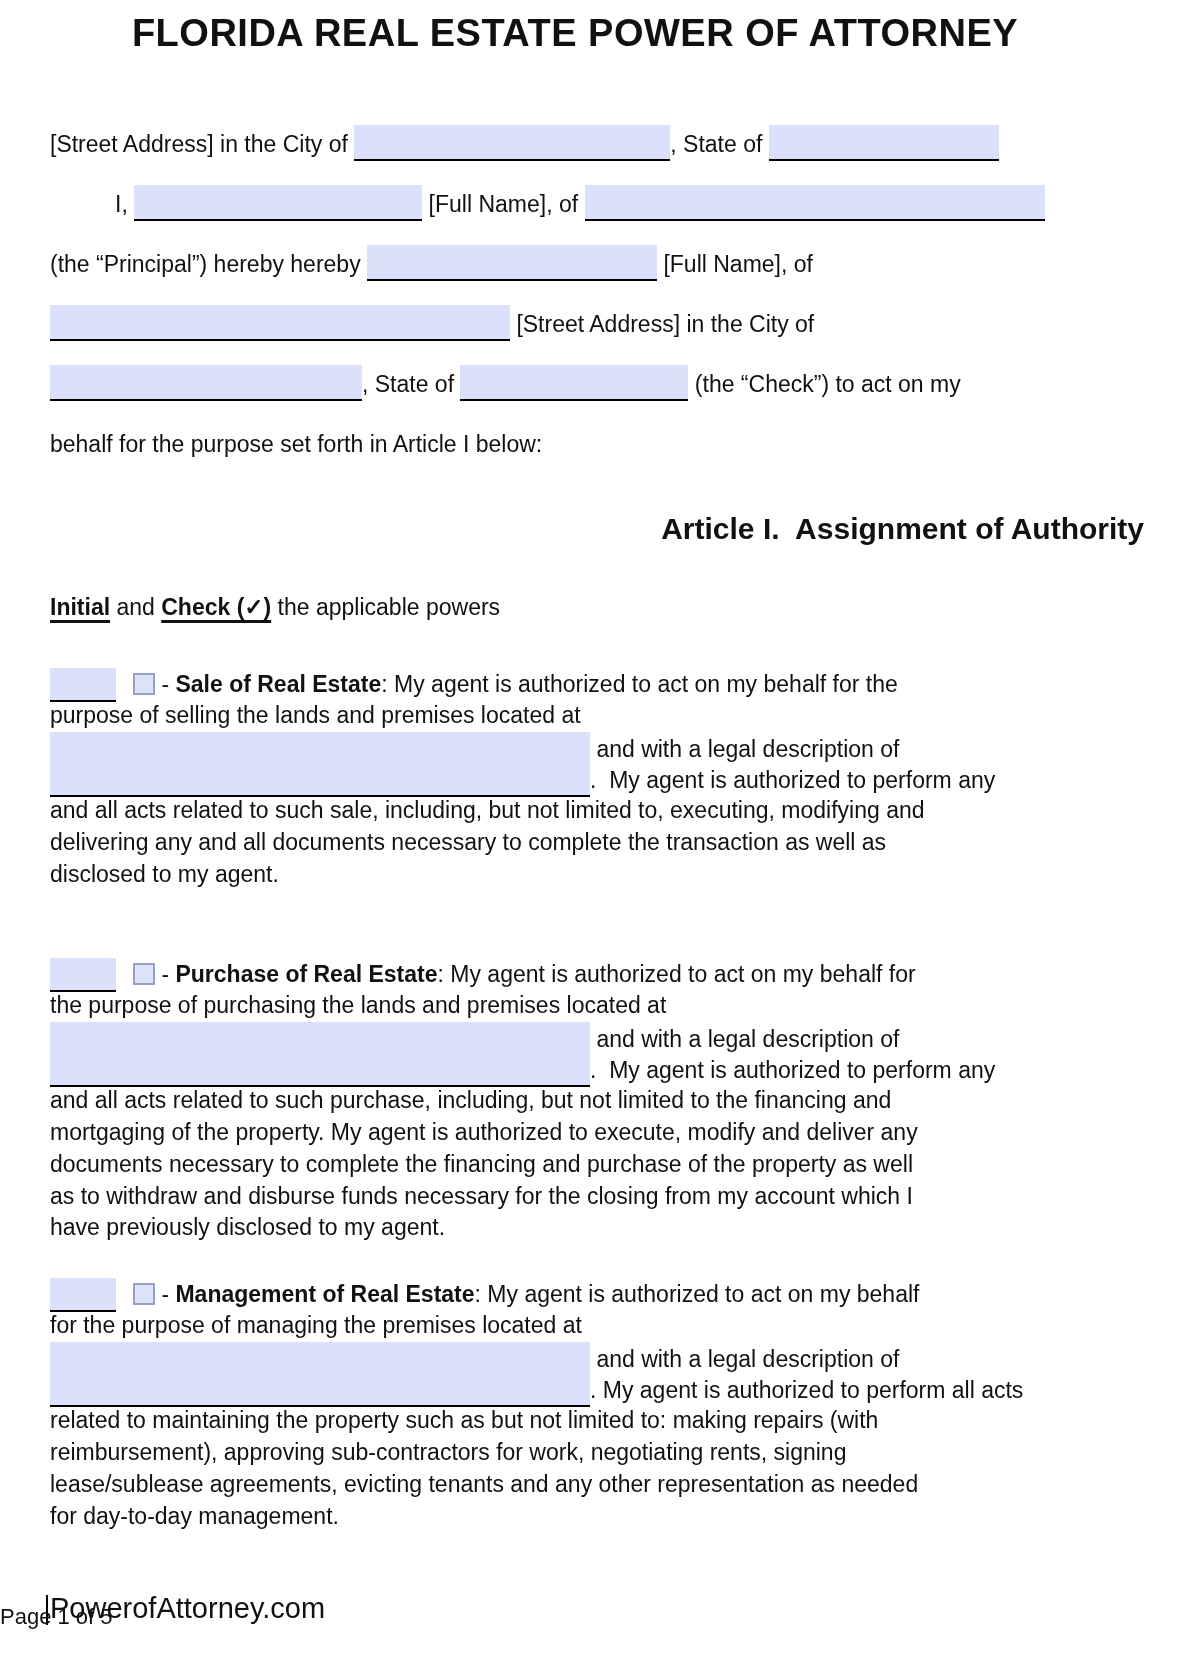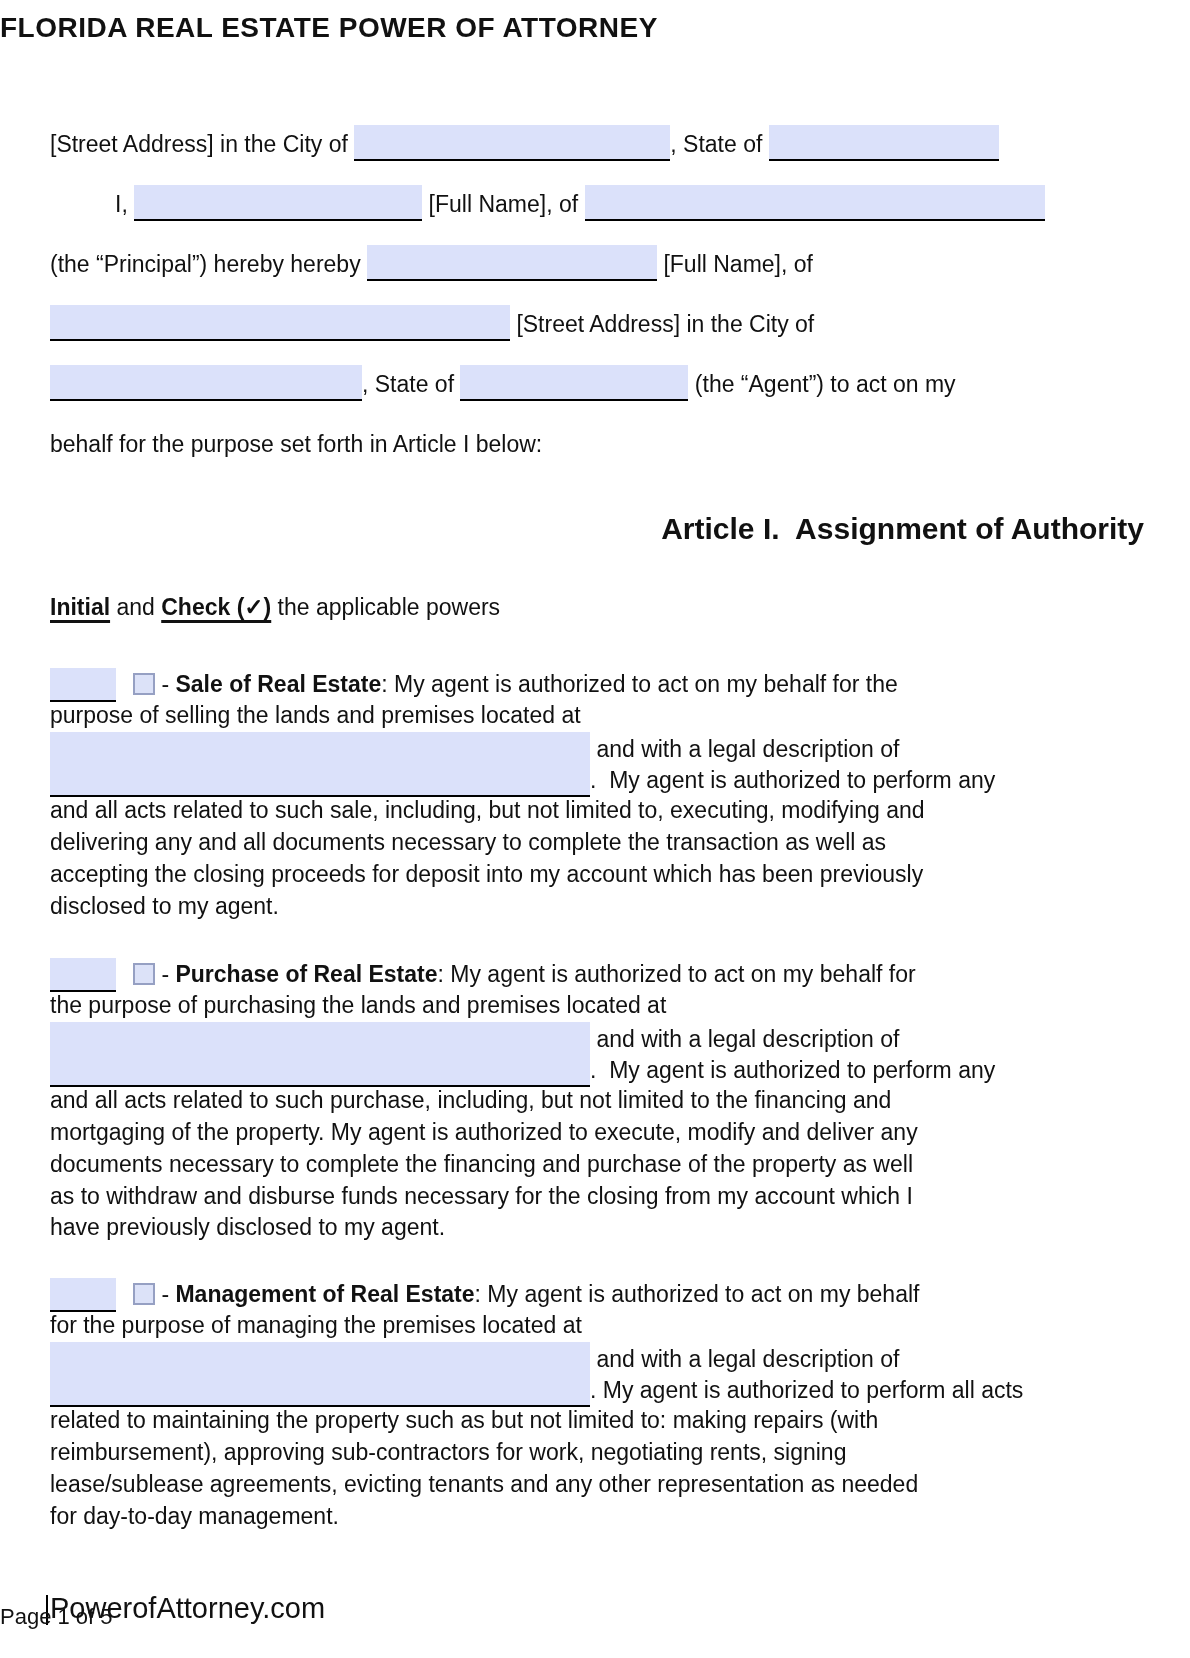--- a/index.html
+++ b/index.html
@@ -2,21 +2,21 @@
 <html><head>
 <meta charset="utf-8">
 <style>
   html,body{margin:0;padding:0;background:#fff;}
   .page{
     position:relative;width:1190px;height:1658px;background:#ffffff;
     font-family:"Liberation Sans",sans-serif;color:#111;overflow:hidden;
   }
   .title{
     position:absolute;top:12px;left:0;width:1150px;margin:0;
-    text-align:left;font-size:28px;font-weight:700;letter-spacing:.5px;white-space:pre;
+    text-align:center;font-size:38px;font-weight:700;letter-spacing:.5px;white-space:pre;
   }
   .intro{position:absolute;left:50px;top:114px;font-size:23px;}
   .intro .line{height:60px;line-height:60px;white-space:nowrap;}
   .intro .field{height:34px;}
   .indent{padding-left:65px;}
   .article-heading{
     position:absolute;top:512px;left:0;width:1144px;margin:0;
     text-align:right;font-size:30px;font-weight:700;white-space:pre;
   }
   .instruction{position:absolute;left:50px;top:590px;font-size:23px;}
@@ -53,38 +53,37 @@
 
 <div class="page">
 
   <h1 class="title">FLORIDA REAL ESTATE POWER OF ATTORNEY</h1>
 
   <div class="intro">
       <div class="line"><span class="run">[Street Address] in the City of </span><span class="field" style="width: 316px;"></span><span class="run">, State of </span><span class="field" style="width: 230px;"></span></div>
       <div class="line indent"><span class="run">I, </span><span class="field" style="width: 288px;"></span><span class="run"> [Full Name], of </span><span class="field" style="width: 460px;"></span></div>
       <div class="line"><span class="run">(the “Principal”) hereby hereby </span><span class="field" style="width: 290px;"></span><span class="run"> [Full Name], of</span></div>
       <div class="line"><span class="field" style="width: 460px;"></span><span class="run"> [Street Address] in the City of</span></div>
-      <div class="line"><span class="field" style="width: 312px;"></span><span class="run">, State of </span><span class="field" style="width: 228px;"></span><span class="run"> (the “Agent”) to act on my</span></div>
+      <div class="line"><span class="field" style="width: 312px;"></span><span class="run">, State of </span><span class="field" style="width: 228px;"></span><span class="run"> (the “Check”) to act on my</span></div>
       <div class="line"><span class="run">behalf for the purpose set forth in Article I below:</span></div>
     </div>
 
   <h2 class="article-heading">Article I.  Assignment of Authority</h2>
 
   <div class="instruction">
       <div class="line"><span class="run boldul">Initial</span><span class="run"> and </span><span class="run boldul">Check (✓)</span><span class="run"> the applicable powers</span></div>
     </div>
 
   <section class="power power-sale">
       <div class="line"><span class="initials"></span><span class="checkbox"></span><span class="run"> - </span><span class="run bold">Sale of Real Estate</span><span class="run">: My agent is authorized to act on my behalf for the</span></div>
       <div class="line"><span class="run">purpose of selling the lands and premises located at</span></div>
       <div class="line"><span class="field" style="width: 540px;"></span><span class="run"> and with a legal description of</span></div>
       <div class="line"><span class="field" style="width: 540px;"></span><span class="run">.  My agent is authorized to perform any</span></div>
       <div class="line"><span class="run">and all acts related to such sale, including, but not limited to, executing, modifying and</span></div>
       <div class="line"><span class="run">delivering any and all documents necessary to complete the transaction as well as</span></div>
-      <div class="line"><span class="run">accepting the closing proceeds for deposit into my account which has been previously</span></div>
       <div class="line"><span class="run">disclosed to my agent.</span></div>
     </section>
 
   <section class="power power-purchase">
       <div class="line"><span class="initials"></span><span class="checkbox"></span><span class="run"> - </span><span class="run bold">Purchase of Real Estate</span><span class="run">: My agent is authorized to act on my behalf for</span></div>
       <div class="line"><span class="run">the purpose of purchasing the lands and premises located at</span></div>
       <div class="line"><span class="field" style="width: 540px;"></span><span class="run"> and with a legal description of</span></div>
       <div class="line"><span class="field" style="width: 540px;"></span><span class="run">.  My agent is authorized to perform any</span></div>
       <div class="line"><span class="run">and all acts related to such purchase, including, but not limited to the financing and</span></div>
       <div class="line"><span class="run">mortgaging of the property. My agent is authorized to execute, modify and deliver any</span></div>

